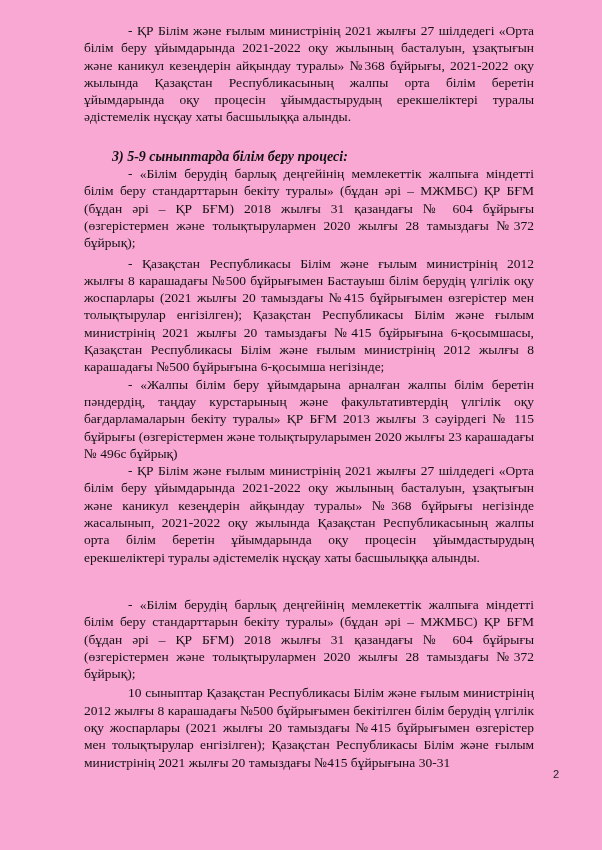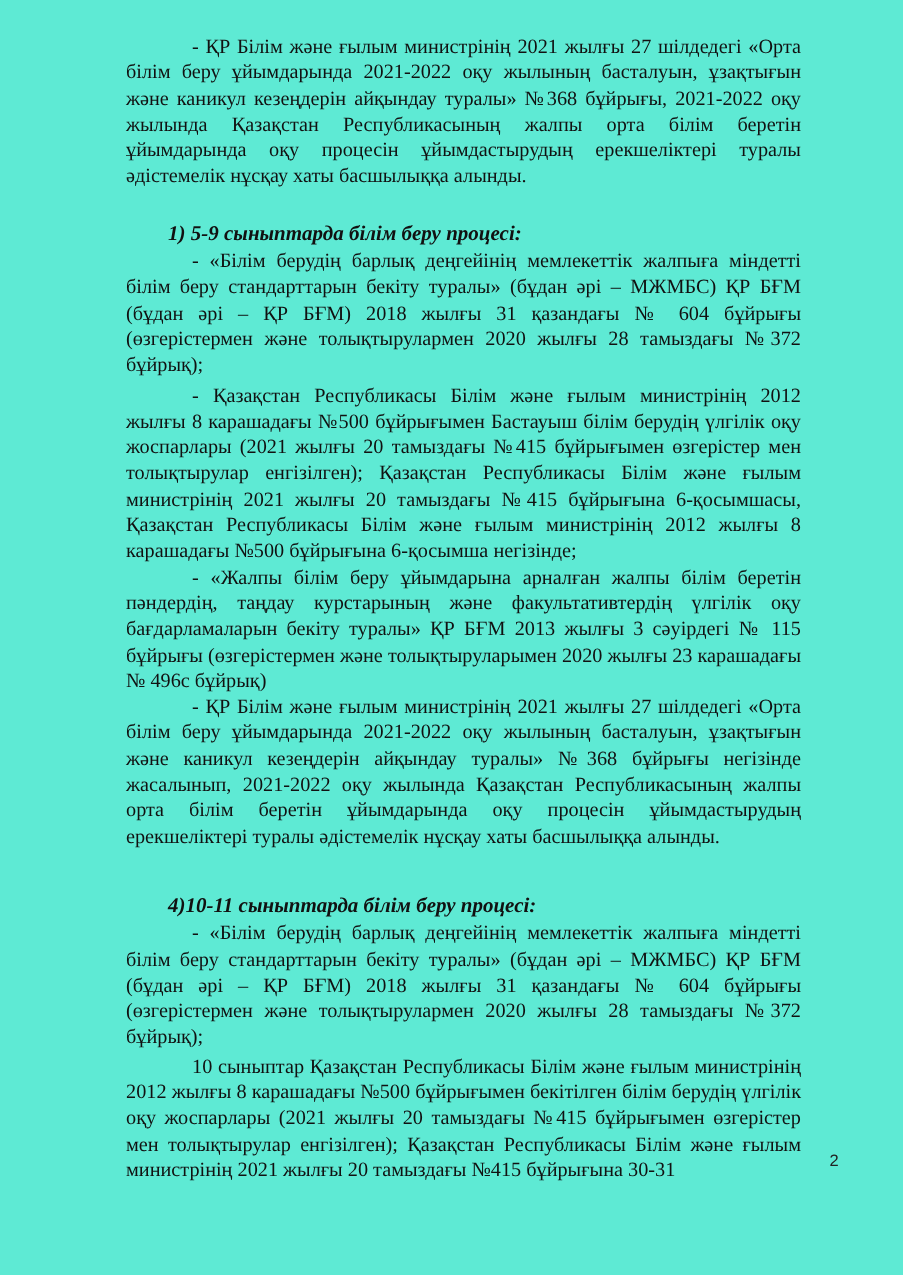--- a/index.html
+++ b/index.html
@@ -1,18 +1,18 @@
 <!DOCTYPE html>
 <html><head>
   <meta charset="utf-8">
   <style>
     html, body { margin: 0; padding: 0; background: #ffffff; }
     body { width: 602px; height: 850px; position: relative; overflow: hidden; }
     .page {
-      position: absolute; left: 0; top: 0; width: 602px; height: 850px; background: #5eead4;
+      position: absolute; left: 0; top: 0; width: 602px; height: 850px; background: #f9a8d4;
     }
     .content {
       position: absolute; left: 84px; top: 22px; width: 450px;
       font-family: "Liberation Serif", serif; font-size: 13.5px; line-height: 17.3px;
       color: #111;
     }
     p { margin: 0; text-align: justify; text-indent: 44px; }
     .heading {
       font-weight: bold; font-style: italic; text-indent: 28px; margin-top: 18px; margin-bottom: 0;
       font-size: 14px;
@@ -25,27 +25,26 @@
     }
   </style>
 </head>
 <body>
 
 <div class="page">
   <div class="content">
 
     <p>- ҚР Білім және ғылым министрінің 2021 жылғы 27 шілдедегі «Орта білім беру ұйымдарында 2021-2022 оқу жылының басталуын, ұзақтығын және каникул кезеңдерін айқындау туралы» №368 бұйрығы, 2021-2022 оқу жылында Қазақстан Республикасының жалпы орта білім беретін ұйымдарында оқу процесін ұйымдастырудың ерекшеліктері туралы әдістемелік нұсқау хаты басшылыққа алынды.</p>
 
-    <p class="heading" style="margin-top:22px;">1) 5-9  сыныптарда білім беру процесі:</p>
+    <p class="heading" style="margin-top:22px;">3) 5-9  сыныптарда білім беру процесі:</p>
     <p>- «Білім берудің барлық деңгейінің мемлекеттік жалпыға міндетті білім беру стандарттарын бекіту туралы» (бұдан әрі – МЖМБС) ҚР БҒМ (бұдан әрі – ҚР БҒМ) 2018 жылғы 31 қазандағы № 604 бұйрығы (өзгерістермен және толықтырулармен 2020 жылғы 28 тамыздағы №372 бұйрық);</p>
     <p style="margin-top:3px;">- Қазақстан Республикасы Білім және ғылым министрінің 2012 жылғы 8 карашадағы №500 бұйрығымен Бастауыш білім берудің үлгілік оқу жоспарлары (2021 жылғы 20 тамыздағы №415 бұйрығымен өзгерістер мен толықтырулар енгізілген);  Қазақстан Республикасы Білім және ғылым министрінің 2021 жылғы 20 тамыздағы  №415 бұйрығына 6-қосымшасы, Қазақстан Республикасы Білім және ғылым министрінің 2012 жылғы 8 карашадағы №500 бұйрығына 6-қосымша негізінде;</p>
     <p>- «Жалпы білім беру ұйымдарына арналған жалпы білім беретін пәндердің, таңдау курстарының және факультативтердің үлгілік оқу бағдарламаларын бекіту туралы» ҚР БҒМ 2013 жылғы 3 сәуірдегі № 115 бұйрығы (өзгерістермен және толықтыруларымен 2020 жылғы 23 карашадағы № 496с бұйрық)</p>
     <p>- ҚР Білім және ғылым министрінің 2021 жылғы 27 шілдедегі «Орта білім беру ұйымдарында 2021-2022 оқу жылының басталуын, ұзақтығын және каникул кезеңдерін айқындау туралы» №368 бұйрығы негізінде жасалынып, 2021-2022 оқу жылында Қазақстан Республикасының жалпы орта білім беретін ұйымдарында оқу процесін ұйымдастырудың ерекшеліктері туралы әдістемелік нұсқау хаты басшылыққа алынды.</p>
 
     <div class="gap"></div>
 
-    <p class="heading" style="margin-top:0;">4)10-11  сыныптарда білім беру процесі:</p>
     <p>- «Білім берудің барлық деңгейінің мемлекеттік жалпыға міндетті білім беру стандарттарын бекіту туралы» (бұдан әрі – МЖМБС) ҚР БҒМ (бұдан әрі – ҚР БҒМ) 2018 жылғы 31 қазандағы № 604 бұйрығы (өзгерістермен және толықтырулармен 2020 жылғы 28 тамыздағы №372 бұйрық);</p>
     <p style="margin-top:2px;"><span class="bold">10 сыныптар</span><span> Қазақстан Республикасы Білім және ғылым министрінің 2012 жылғы 8 карашадағы №500 бұйрығымен  бекітілген білім берудің үлгілік оқу жоспарлары (2021 жылғы 20 тамыздағы №415 бұйрығымен өзгерістер мен толықтырулар енгізілген);  Қазақстан Республикасы Білім және ғылым министрінің 2021 жылғы 20 тамыздағы  №415 бұйрығына 30-31</span></p>
 
   </div>
   <div class="page-number">2</div>
 </div>
 
 </body></html>

